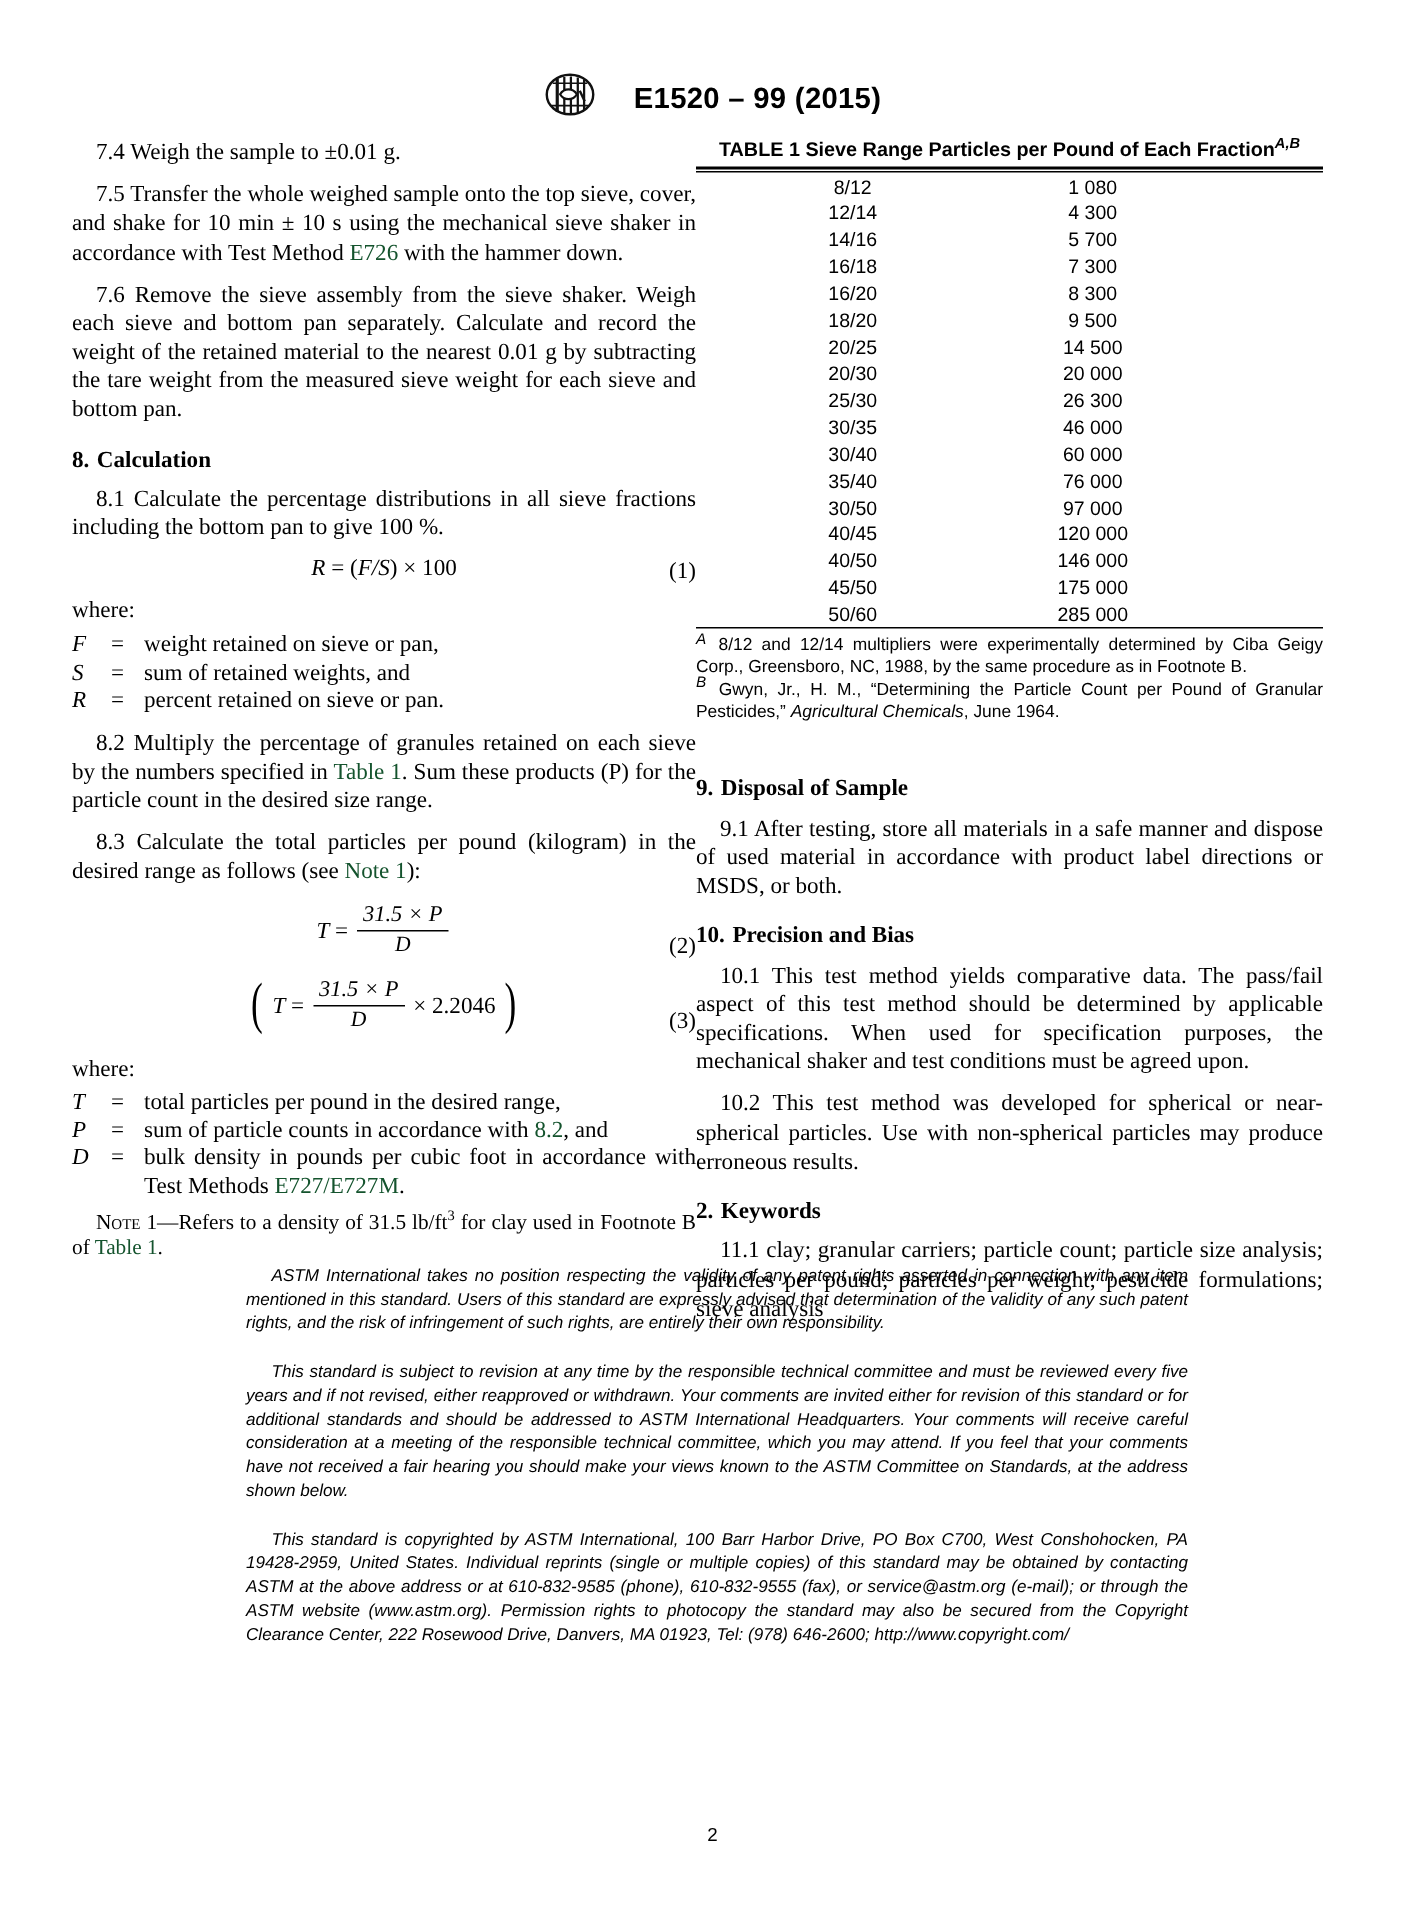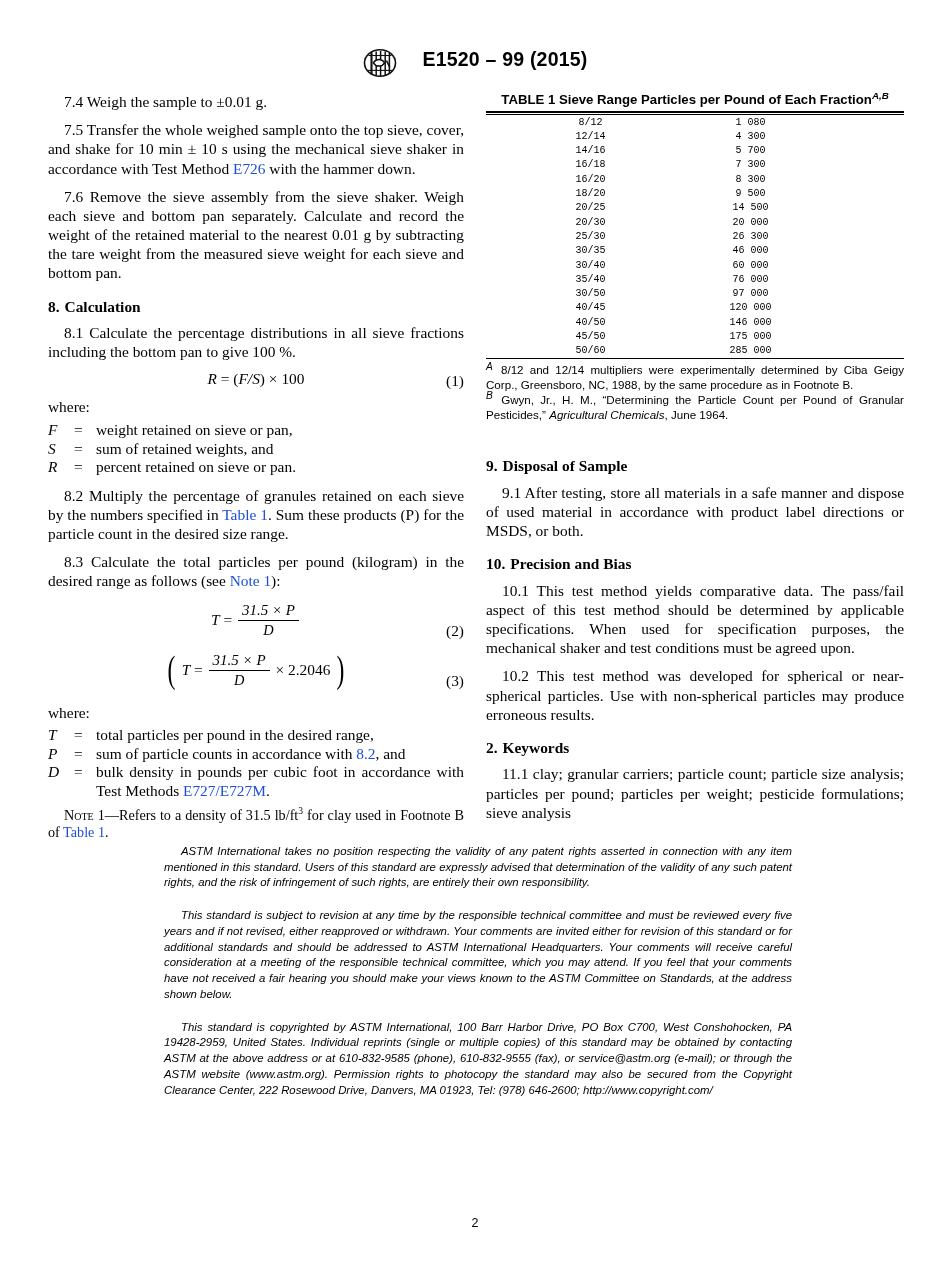--- a/index.html
+++ b/index.html
@@ -25,21 +25,21 @@
   .header {
     position: absolute;
     top: 48px;
     left: 0;
     width: 950px;
     text-align: center;
     height: 34px;
   }
   .header-inner {
     display: inline-flex;
-    align-items: flex-start;
+    align-items: flex-end;
     gap: 26px;
   }
   .astm-logo {
     display: inline-block;
     width: 34px;
     height: 30px;
     line-height: 0;
   }
   .doc-designation {
     font-family: "Liberation Sans", sans-serif;
@@ -51,21 +51,21 @@
 
   
   .col-left {
     position: absolute;
     left: 48px;
     top: 92px;
     width: 416px;
   }
   .col-right {
     position: absolute;
-    left: 486px;
+    left: 464px;
     top: 92px;
     width: 418px;
   }
 
   p.body-par {
     margin: 0 0 0 0;
     font-size: 15.4px;
     line-height: 1.245;
     text-align: justify;
     text-indent: 16px;
@@ -77,21 +77,21 @@
   .sec-head {
     font-size: 15.4px;
     font-weight: bold;
     margin: 15px 0 7px 0;
     line-height: 1.2;
   }
   .sec-head .num {
     margin-right: 5px;
   }
   .lnk {
-    color: #1d4ed8;
+    color: #14532d;
   }
   .where {
     font-size: 15.4px;
     margin: 8px 0 4px 0;
     line-height: 1.2;
   }
   table.defs {
     border-collapse: collapse;
     font-size: 15.4px;
     line-height: 1.21;
@@ -200,22 +200,22 @@
   }
   .rule-thin {
     border-top: 1px solid #000;
     height: 0;
     font-size: 0;
     line-height: 0;
   }
   table.t1 {
     width: 100%;
     border-collapse: collapse;
-    font-family: Liberation Mono, monospace;
-    font-size: 10px;
+    font-family: Liberation Sans, sans-serif;
+    font-size: 13px;
   }
   table.t1 td {
     padding: 1.25px 0;
     line-height: 1.18;
   }
   table.t1 td.c-sieve {
     width: 50%;
     text-align: center;
   }
   table.t1 td.c-count {

